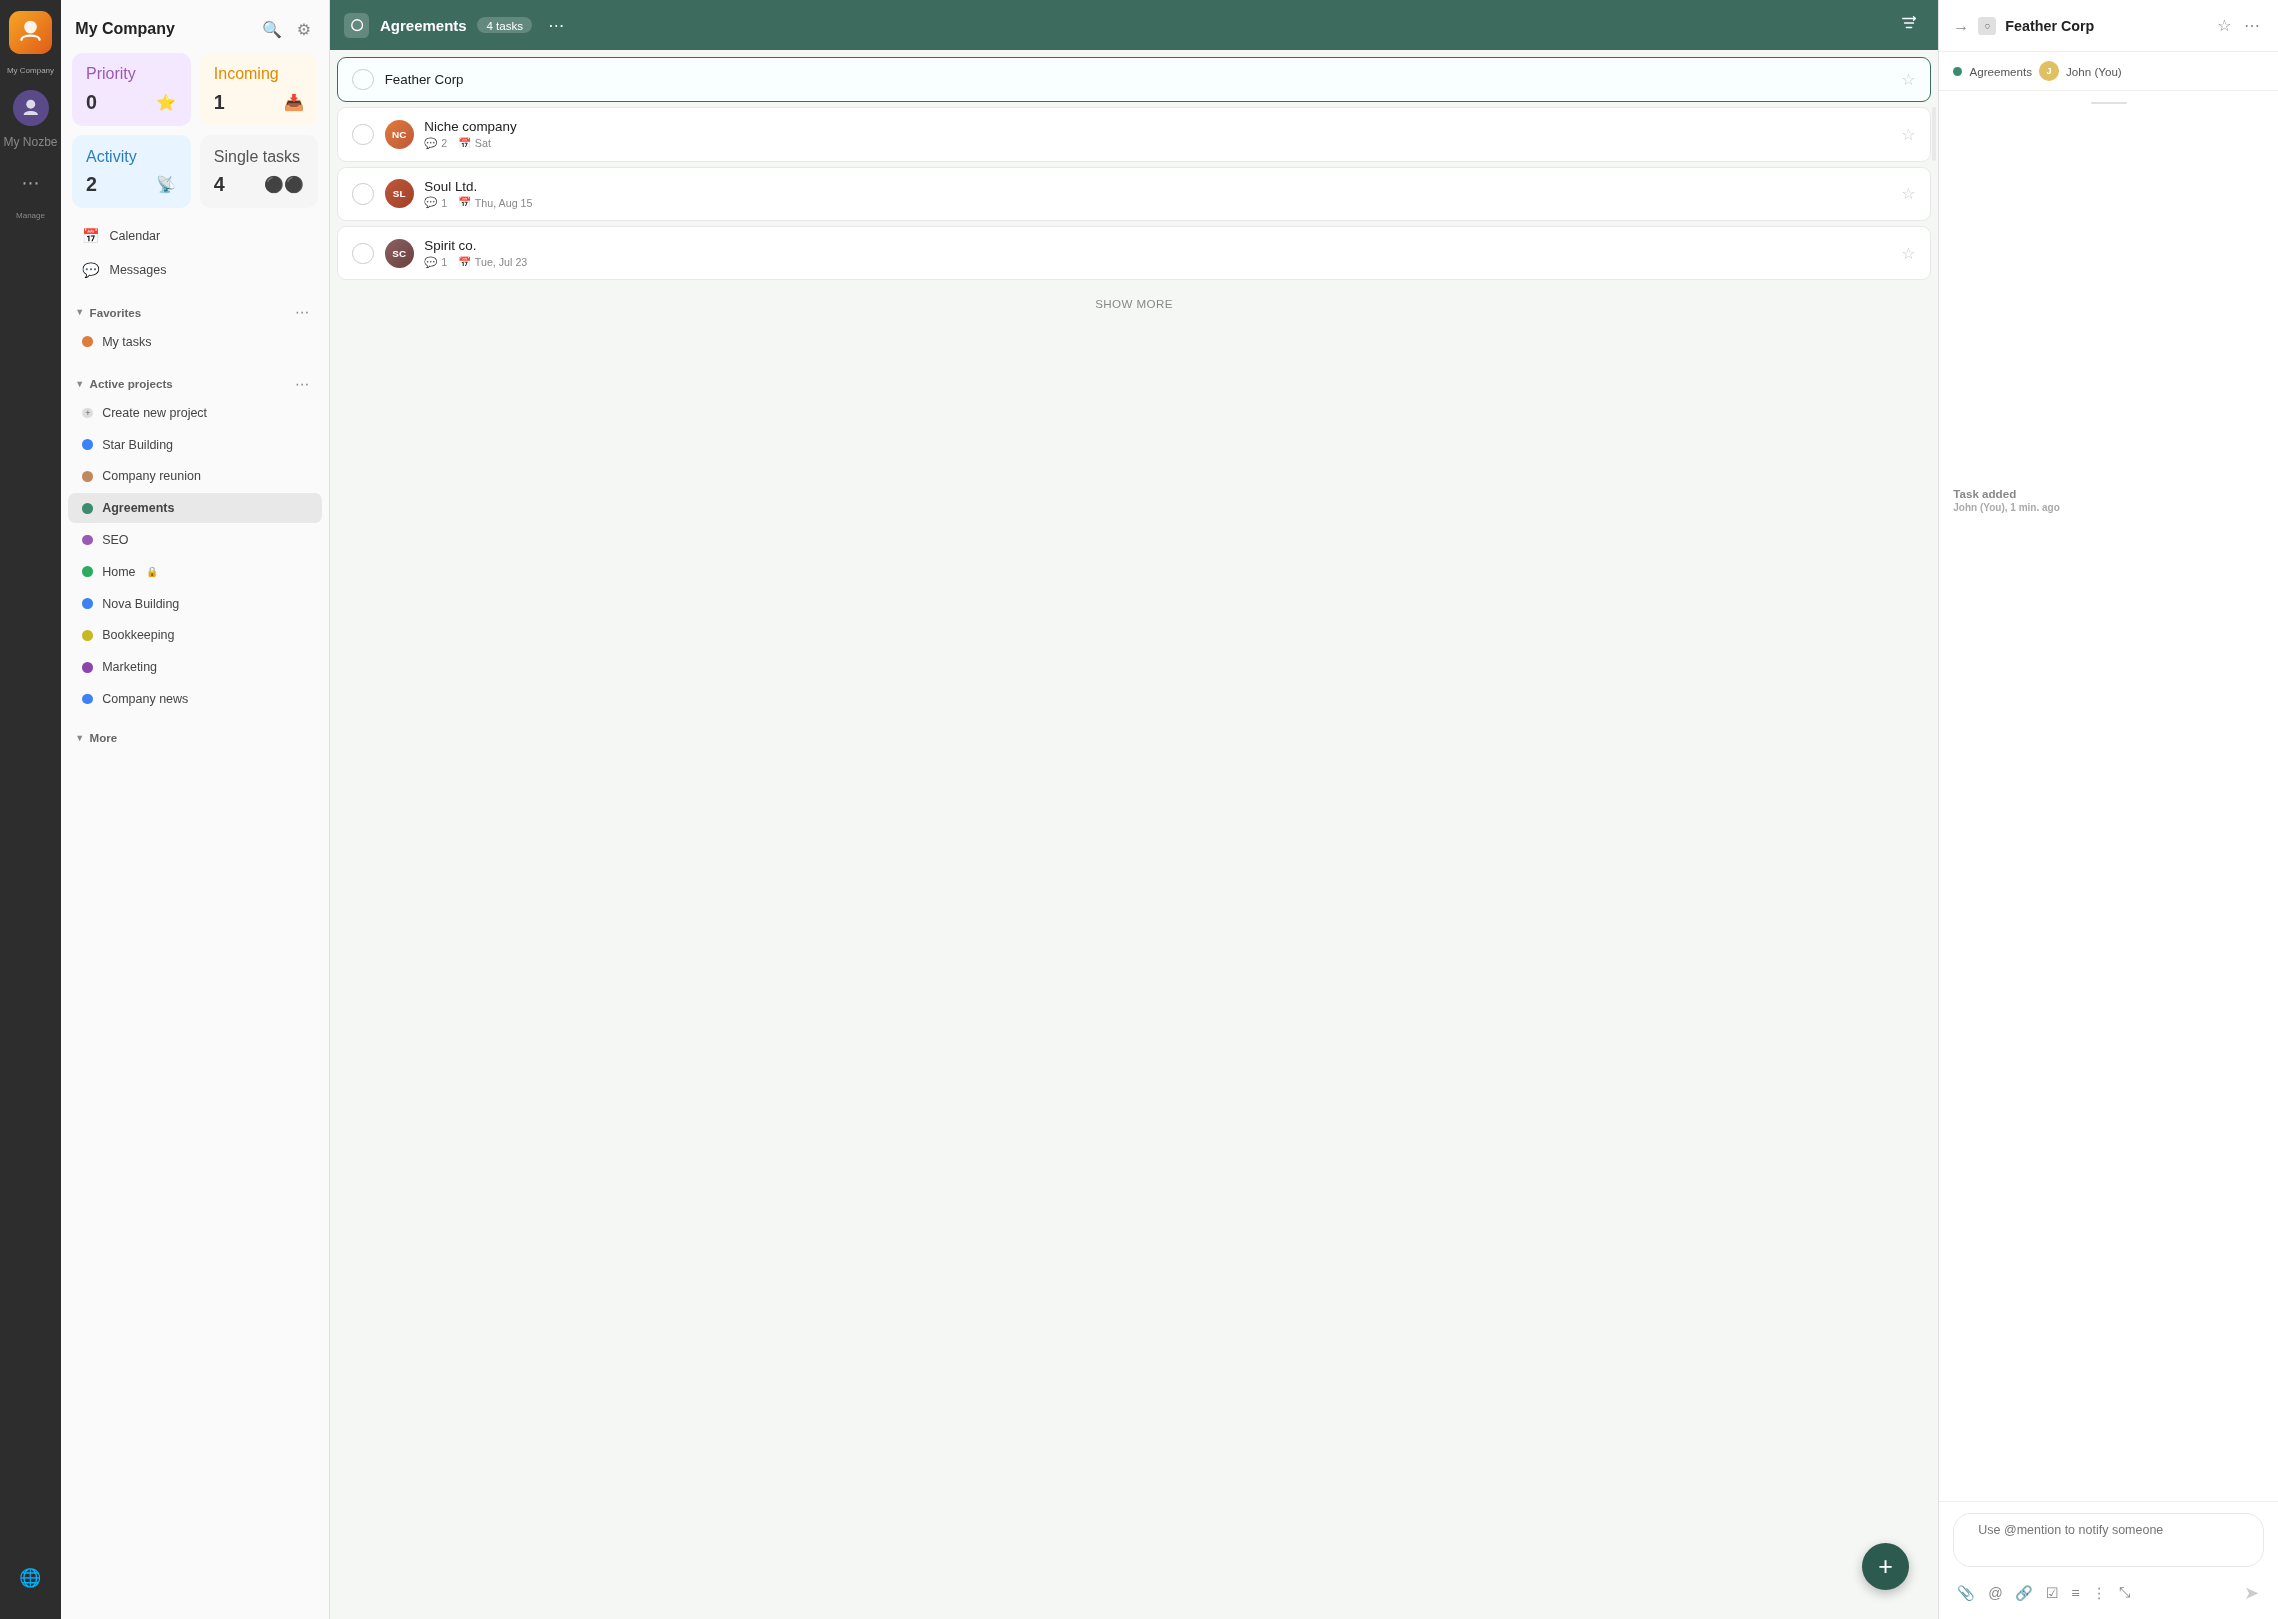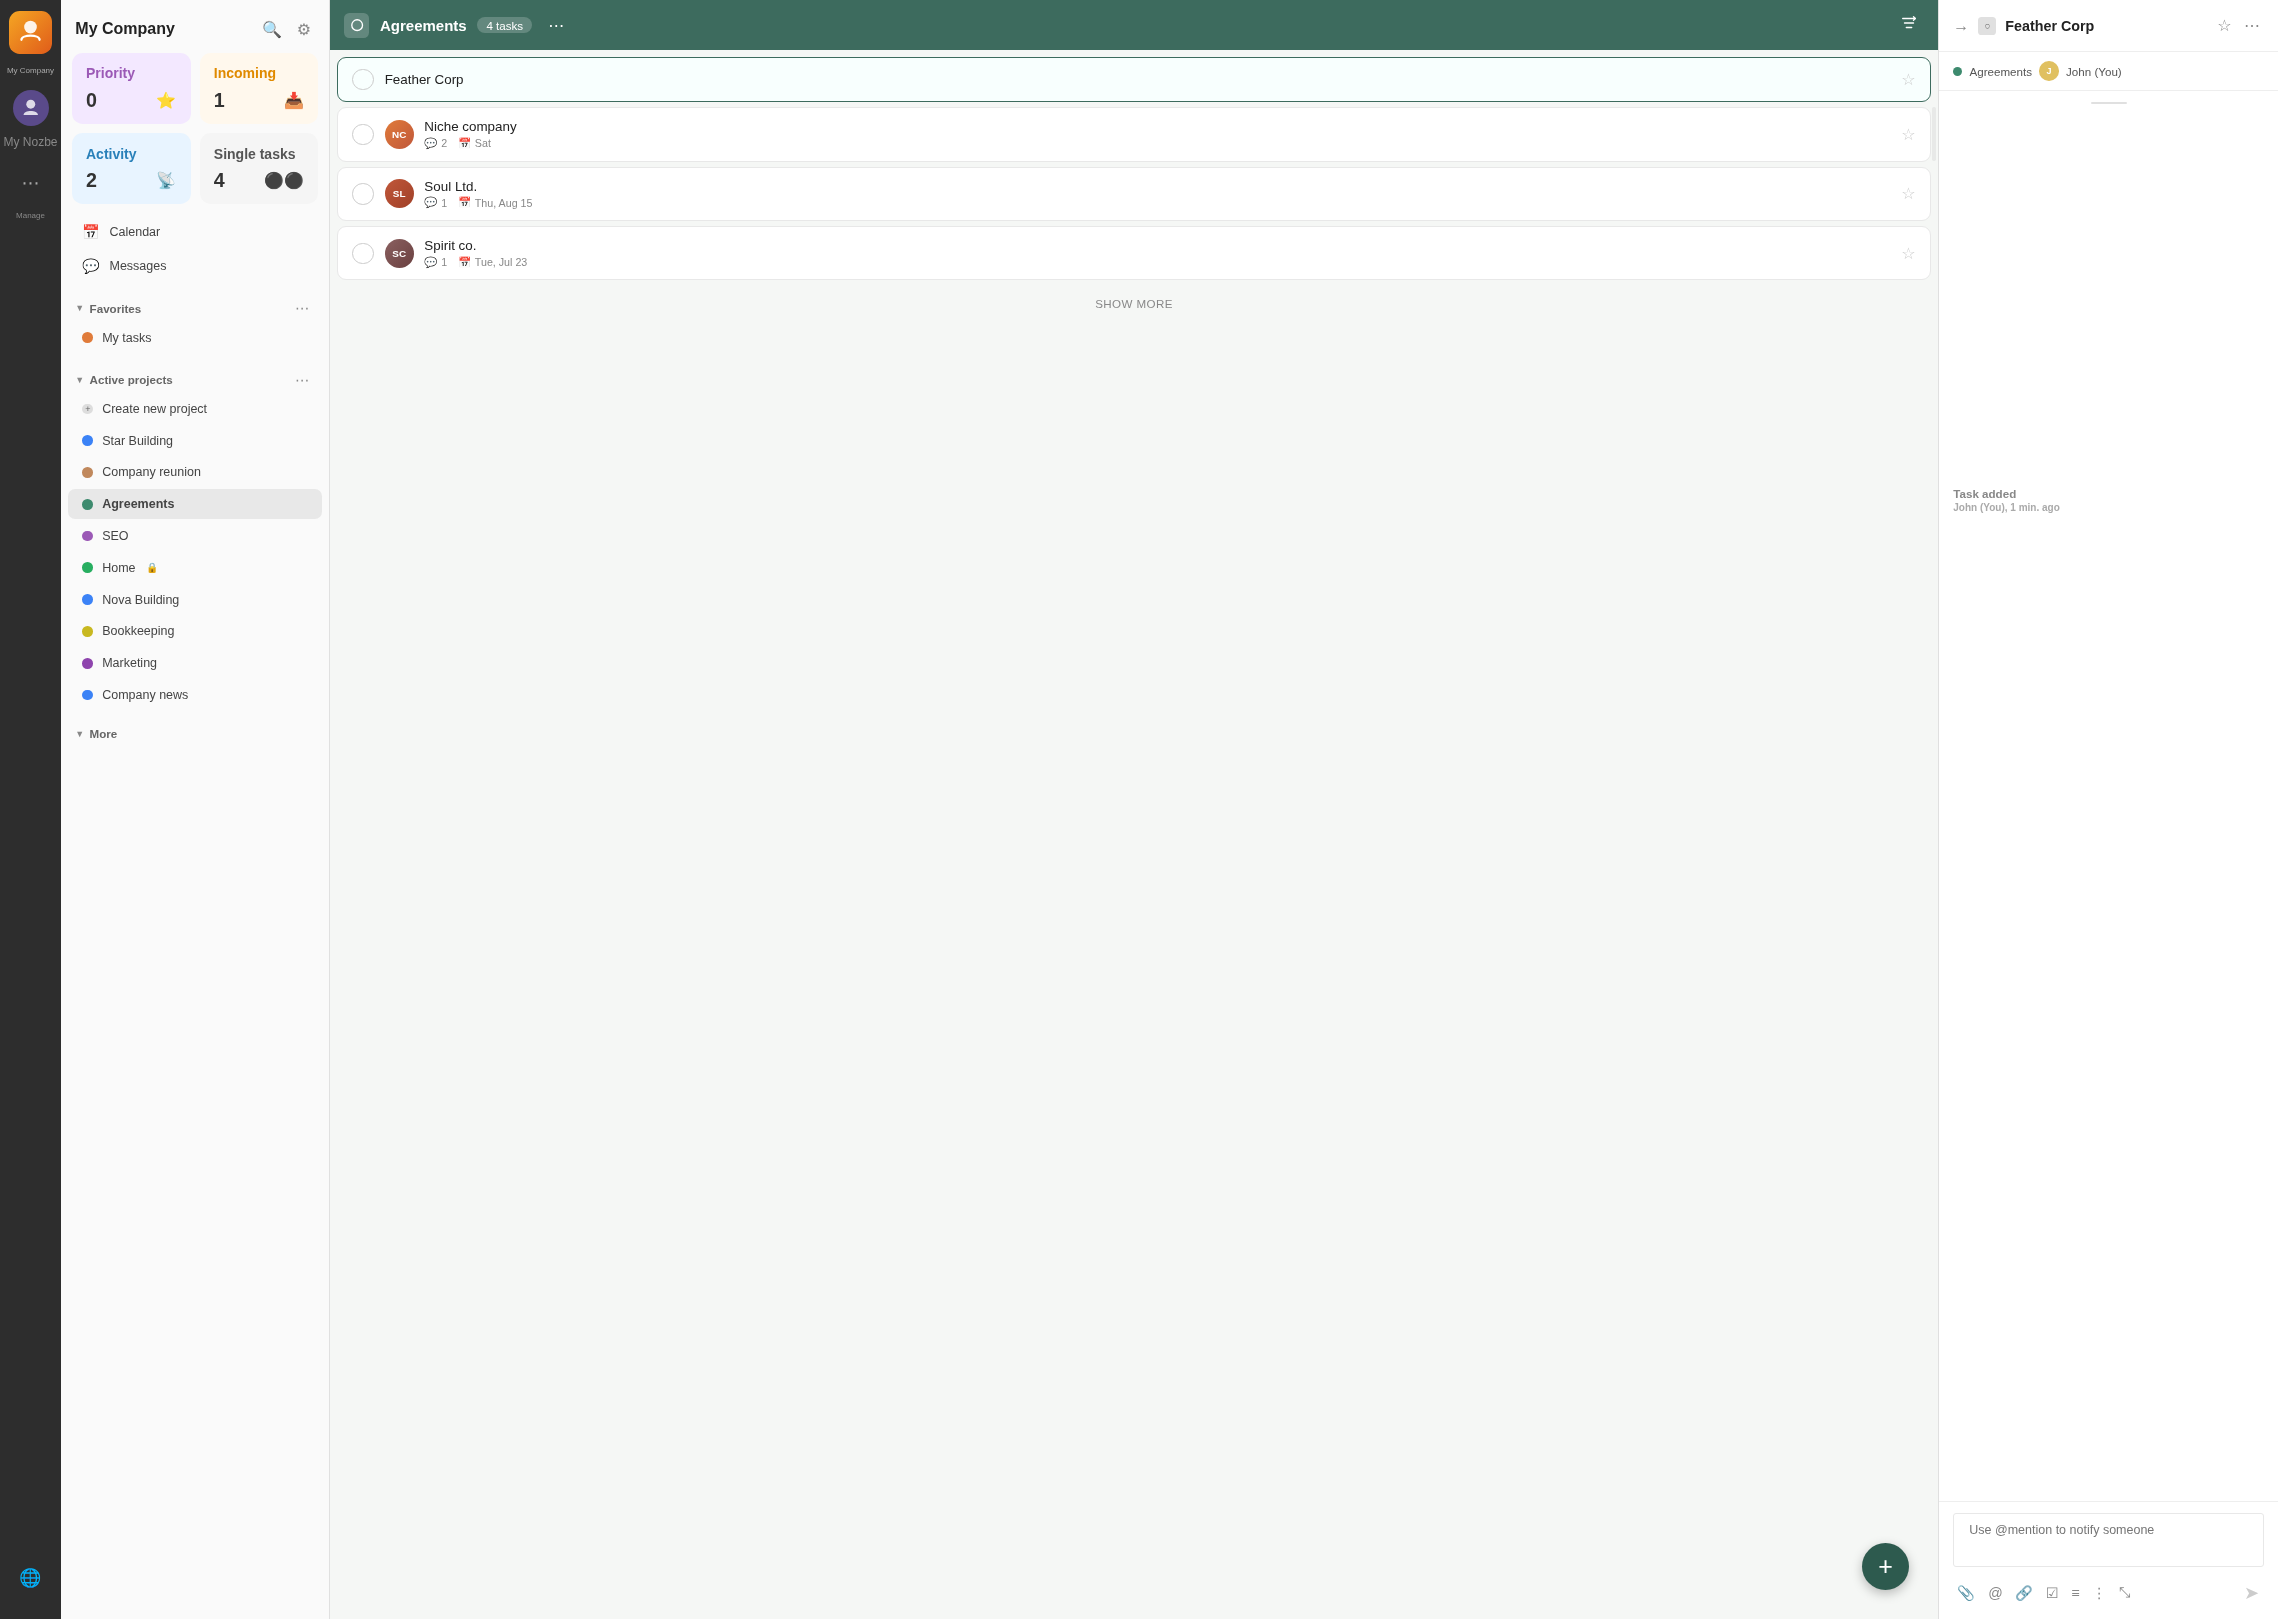--- a/index.html
+++ b/index.html
@@ -60,21 +60,21 @@
       gap: 9px; padding: 0 10.7px 10.7px;
     }
     .stat-card {
       border-radius: 10.7px; padding: 12.5px 14.3px;
       display: flex; flex-direction: column; gap: 7.2px; cursor: pointer;
     }
     .stat-card.priority { background: #f3e8ff; }
     .stat-card.incoming { background: #fff8ed; }
     .stat-card.activity { background: #e8f4ff; }
     .stat-card.single { background: #f5f5f5; }
-    .stat-label { font-size: 14px; font-weight: 700; }
+    .stat-label { font-size: 16px; font-weight: 400; }
     .stat-label.priority { color: #9b59b6; }
     .stat-label.incoming { color: #e08a00; }
     .stat-label.activity { color: #2980b9; }
     .stat-label.single { color: #555; }
     .stat-row { display: flex; align-items: center; justify-content: space-between; }
     .stat-count { font-size: 19.7px; font-weight: 700; color: #333; }
     .stat-icon { font-size: 16px; }
 
     
     .nav-item {
@@ -204,22 +204,22 @@
     .right-divider { width: 36px; height: 2.7px; background: #e0e0e0; margin: 0 auto; border-radius: 1.8px; }
     .activity-text { font-size: 11.6px; color: #888; margin-bottom: 1.8px; }
     .activity-user { font-size: 10px; color: #aaa; }
 
     
     .comment-area {
       border-top: 0.9px solid #eee;
       padding: 10.7px 14.3px;
     }
     .comment-input {
-      width: 100%; border: 0.9px solid #e8e8e8; border-radius: 3px;
-      padding: 9px 15px; font-size: 12.5px; color: #999;
+      width: 100%; border: 0.9px solid #e8e8e8; border-radius: 18px;
+      padding: 9px 24px; font-size: 12.5px; color: #999;
       resize: none; height: 54px; font-family: inherit;
       outline: none;
     }
     .comment-toolbar {
       display: flex; align-items: center; gap: 3.6px; margin-top: 7.2px;
     }
     .comment-tool-btn {
       background: none; border: none; cursor: pointer;
       color: #888; font-size: 14.3px; padding: 4.5px; border-radius: 5.4px;
     }

